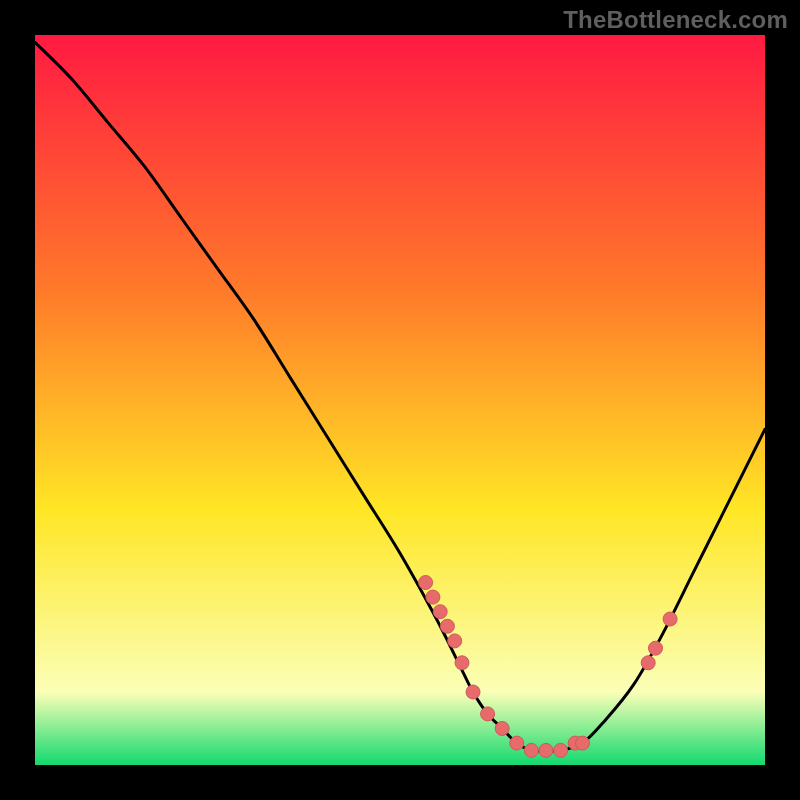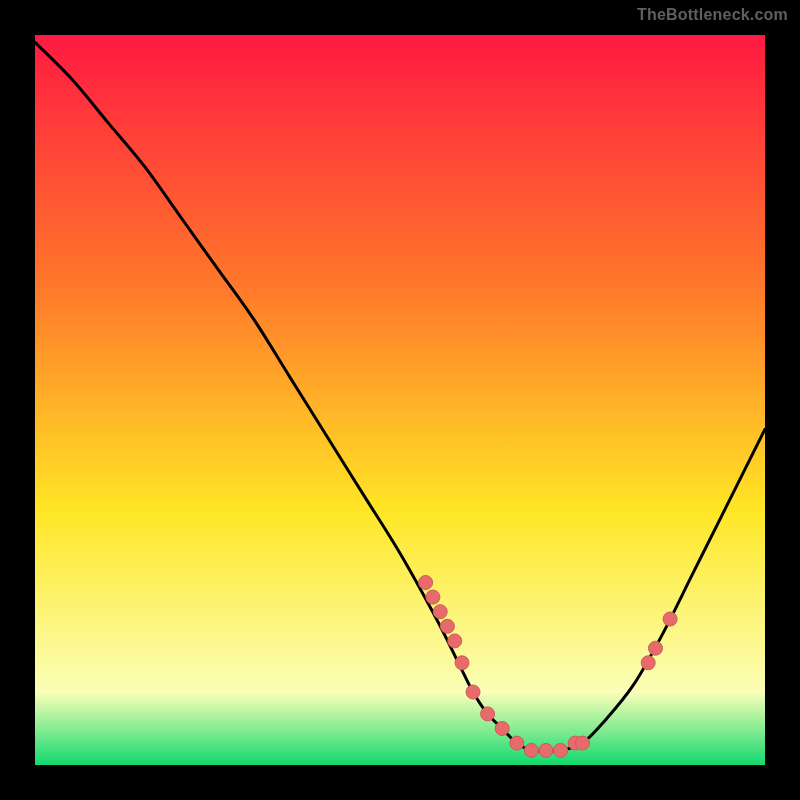--- a/index.html
+++ b/index.html
@@ -23,21 +23,21 @@
     position: absolute;
     left: 0;
     top: 0;
     width: 730px;
     height: 730px;
   }
   .watermark {
     position: absolute;
     top: 6px;
     right: 12px;
-    font-size: 16px;
+    font-size: 24px;
     font-weight: 600;
     color: #5f5f5f;
     letter-spacing: 0.2px;
     user-select: none;
   }
   svg {
     display: block;
   }
 </style>
 </head>

